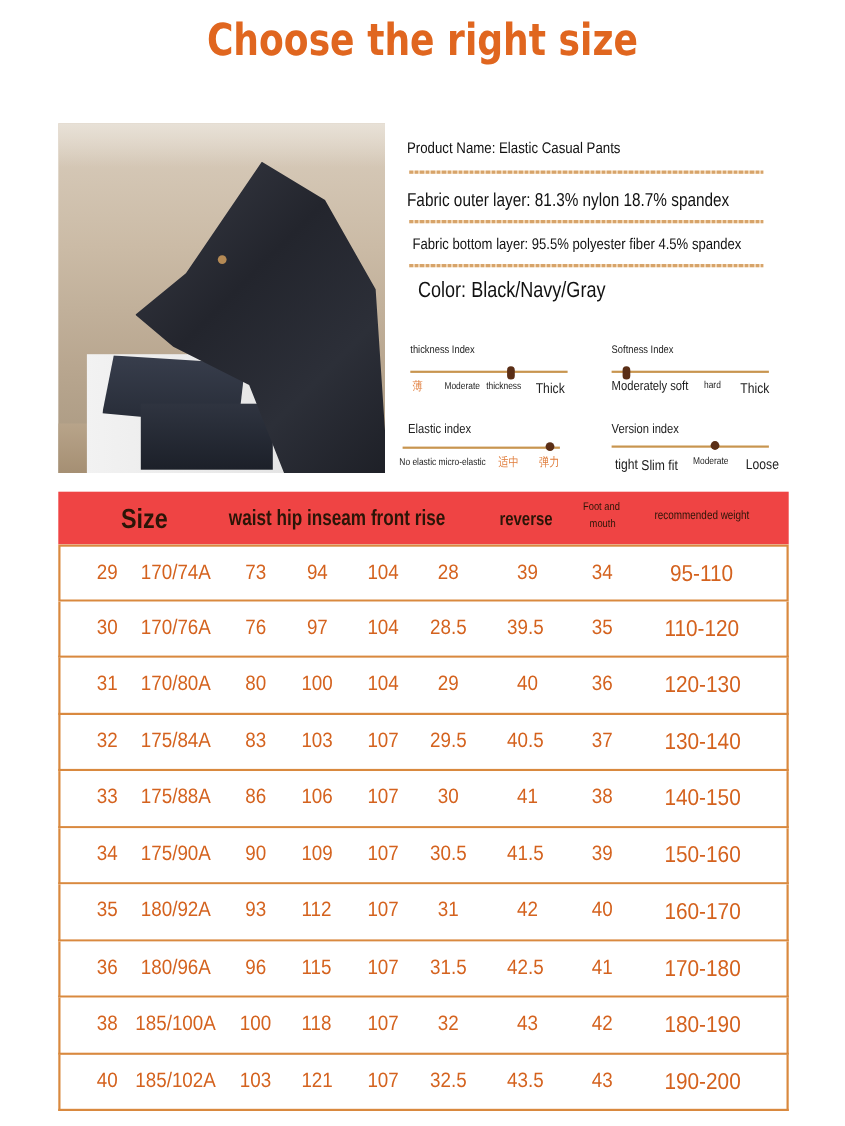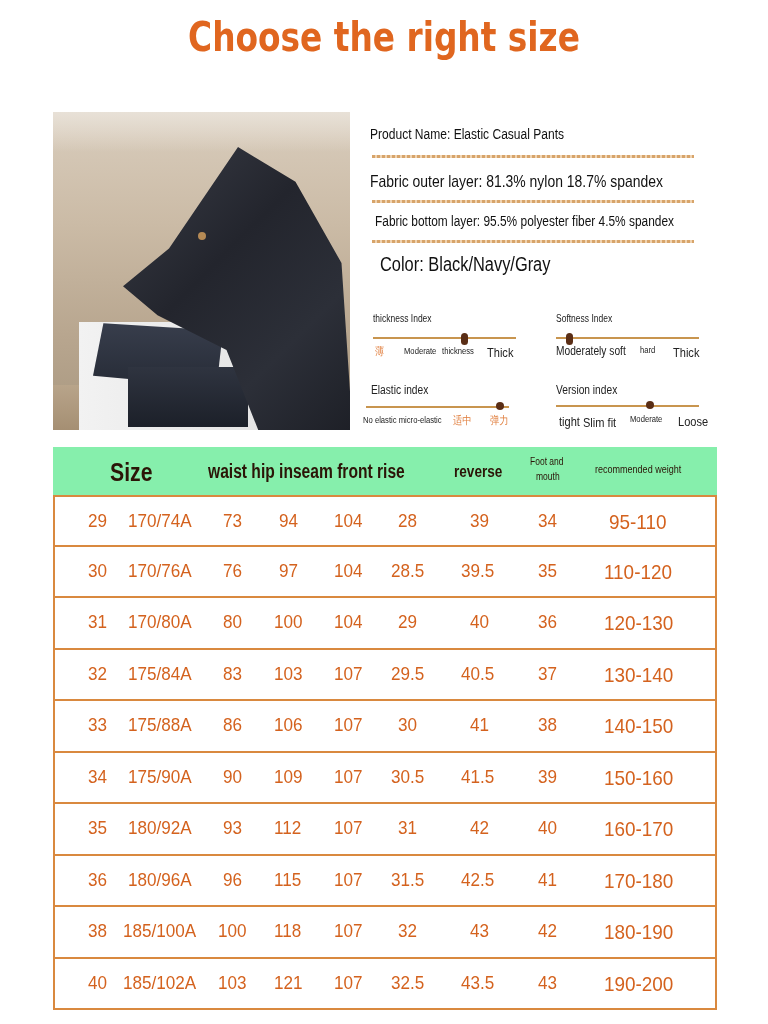--- a/index.html
+++ b/index.html
@@ -47,21 +47,21 @@
 
   .idx-label { position: absolute; font-size: 10px; color: #222; white-space: nowrap; transform: scaleX(0.85); transform-origin: left center; }
   .idx-track { position: absolute; height: 2px; background: #c8954f; }
   .idx-knob { position: absolute; width: 7px; height: 12px; border-radius: 4px; background: #5a2e16; }
   .idx-tick { position: absolute; font-size: 9px; white-space: nowrap; color: #222; transform: scaleX(0.85); transform-origin: left center; }
   .idx-tick.cn { color: #e07c3a; font-size: 11px; }
   .idx-tick.big { font-size: 13px; }
 
   
   .table { position: absolute; left: 53px; top: 447px; width: 664px; }
-  .thead { position: absolute; left: 0; top: 0; width: 664px; height: 48px; background: #86efac; }
+  .thead { position: absolute; left: 0; top: 0; width: 664px; height: 48px; background: #ef4444; }
   .th { position: absolute; color: #2b1507; white-space: nowrap; transform-origin: left center; }
   .rows { position: absolute; left: 0; top: 48px; width: 664px; }
   .row { position: absolute; left: 0; width: 664px; height: 51.5px; border: 2px solid #d9893f; border-top: none; background: #fff; }
   .row.first { border-top: 2px solid #d9893f; }
   .cell { position: absolute; top: 13px; color: #d4621e; font-size: 19px; white-space: nowrap; transform: scaleX(0.9); transform-origin: left center; }
 </style>
 </head>
 <body>
 
 <div class="title">Choose the right size</div>

